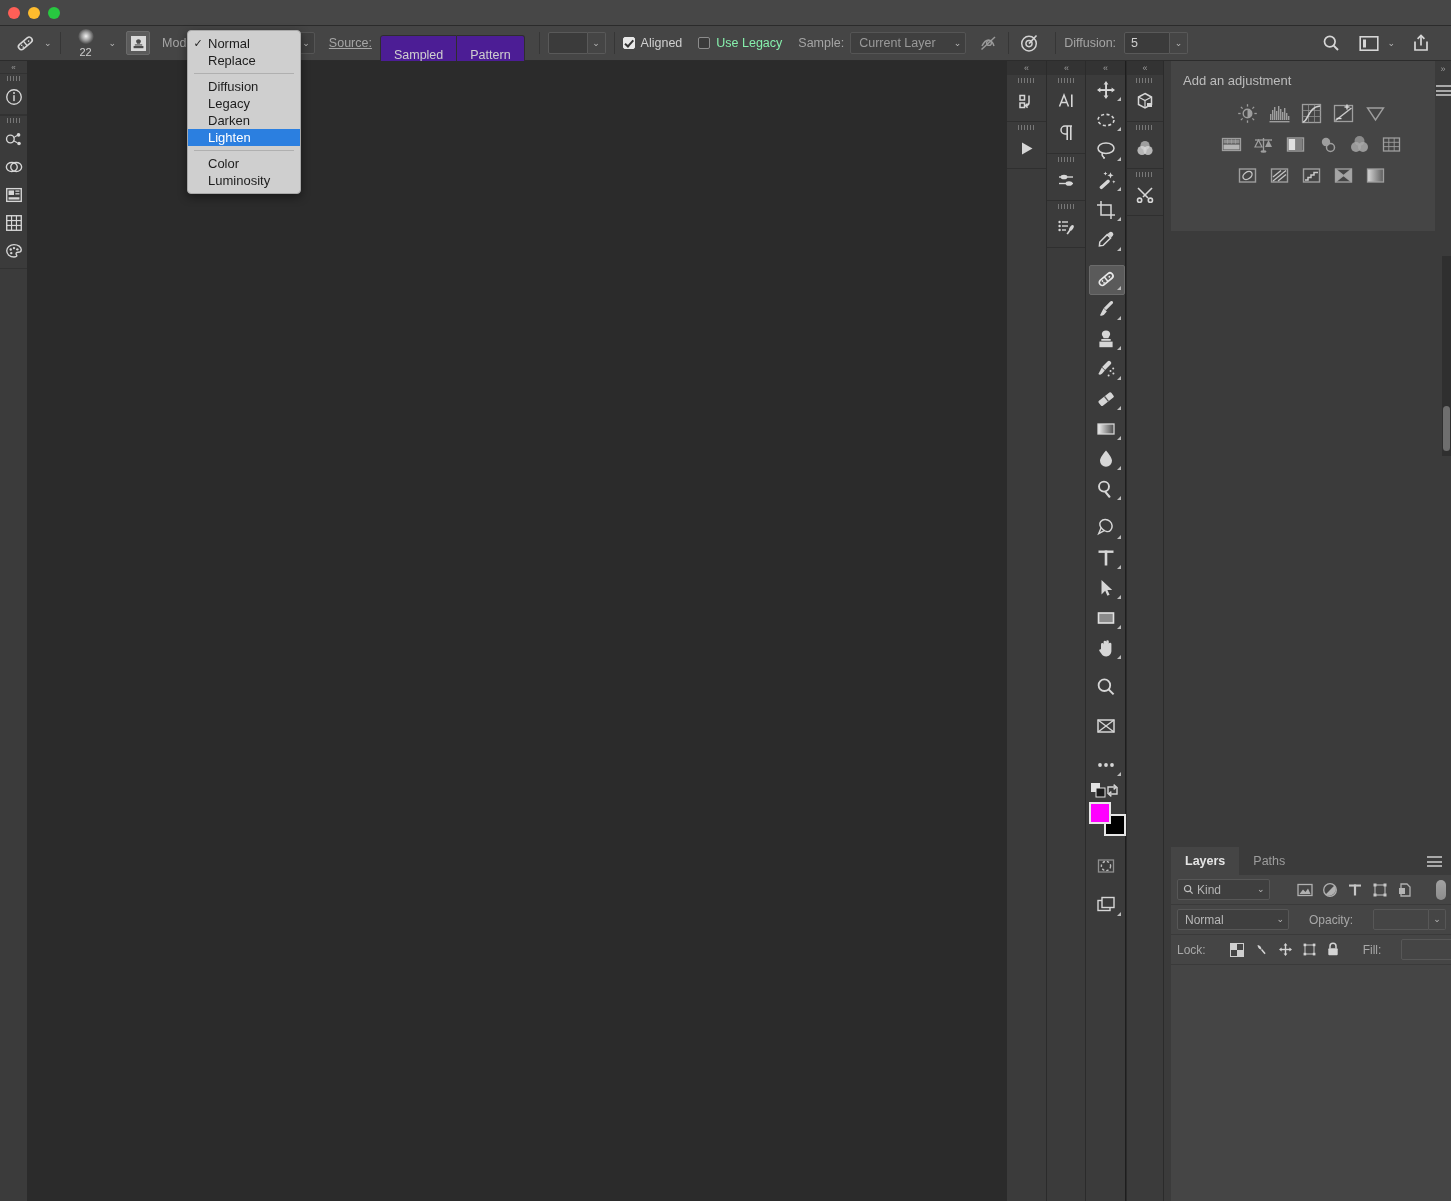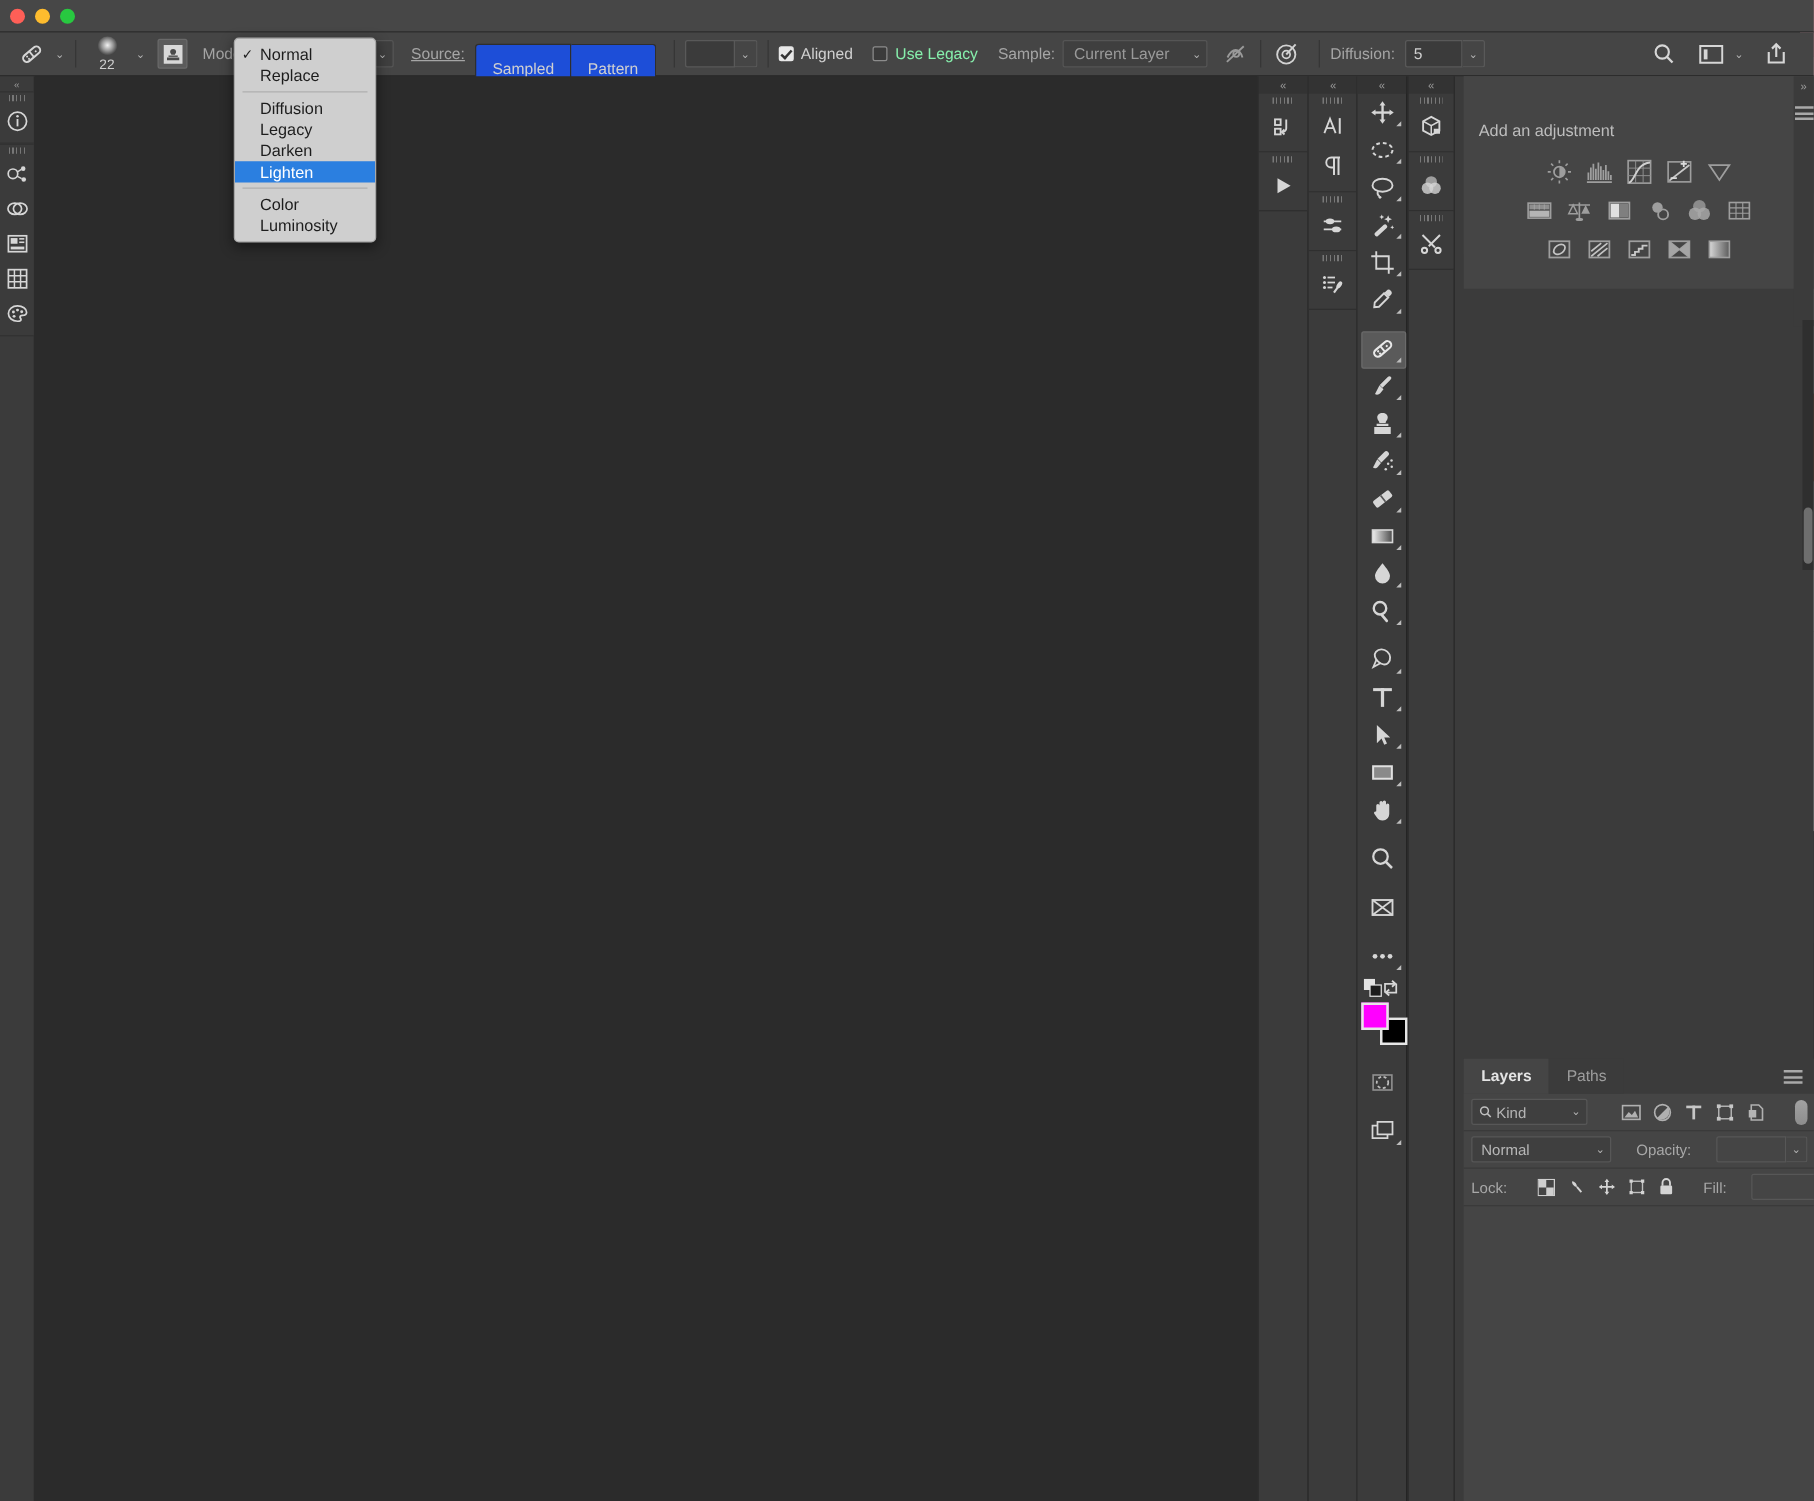--- a/index.html
+++ b/index.html
@@ -48,21 +48,21 @@
   }
   .brushsize .num { font-size:11px; color:#cfcfcf; margin-top:1px; }
   .icon-btn {
     width:24px; height:24px; display:flex; align-items:center; justify-content:center;
     border-radius:2px;
   }
   .icon-btn.raised { background:#5b5b5b; border:1px solid #6a6a6a; }
 
   .segbtn {
     height:40px; padding:0 13px; display:flex; align-items:center;
-    background:#1d4ed8; color:#d0d0d0; font-size:12.5px;
+    background:#4c1d95; color:#d0d0d0; font-size:12.5px;
     border:1px solid #2e2e2e;
     margin-top:24px;
   }
   .segbtn.first { border-radius:3px 0 0 3px; }
   .segbtn.last  { border-radius:0 3px 3px 0; border-left:none; }
 
   .numbox {
     height:22px; width:40px; background:#3b3b3b; border:1px solid #595959;
     border-radius:2px 0 0 2px;
   }
@@ -157,21 +157,21 @@
     height:28px; padding:0 14px; display:flex; align-items:center;
     font-size:12.5px; color:#9d9d9d; background:#3b3b3b;
   }
   .ptab.active { background:#454545; color:#e4e4e4; font-weight:bold; }
   .pmenu { position:absolute; right:10px; top:9px; width:15px; height:11px;
            display:flex; flex-direction:column; justify-content:space-between; }
   .pmenu span { display:block; height:2px; background:#a9a9a9; }
 
   #adjustments-panel { position:absolute; left:7px; top:0; width:281px; height:170px; }
   .adj-body { background:#454545; height:142px; padding:12px 0 0 12px; }
-  .adj-title { color:#bdbdbd; font-size:13px; margin-bottom:14px;margin-top:24px; }
+  .adj-title { color:#bdbdbd; font-size:13px; margin-bottom:14px; }
   .adjrow { display:flex; gap:10px; justify-content:center; padding-right:12px; margin-bottom:9px; }
   .adjbtn { width:22px; height:22px; display:flex; align-items:center; justify-content:center; }
 
   #layers-panel { position:absolute; left:7px; top:786px; width:281px; height:354px; }
   .lay-body { background:#454545; }
   .lay-row {
     height:30px; display:flex; align-items:center; padding:0 6px; gap:20px;
     border-bottom:1px solid #3a3a3a;
   }
   .kindbox {

